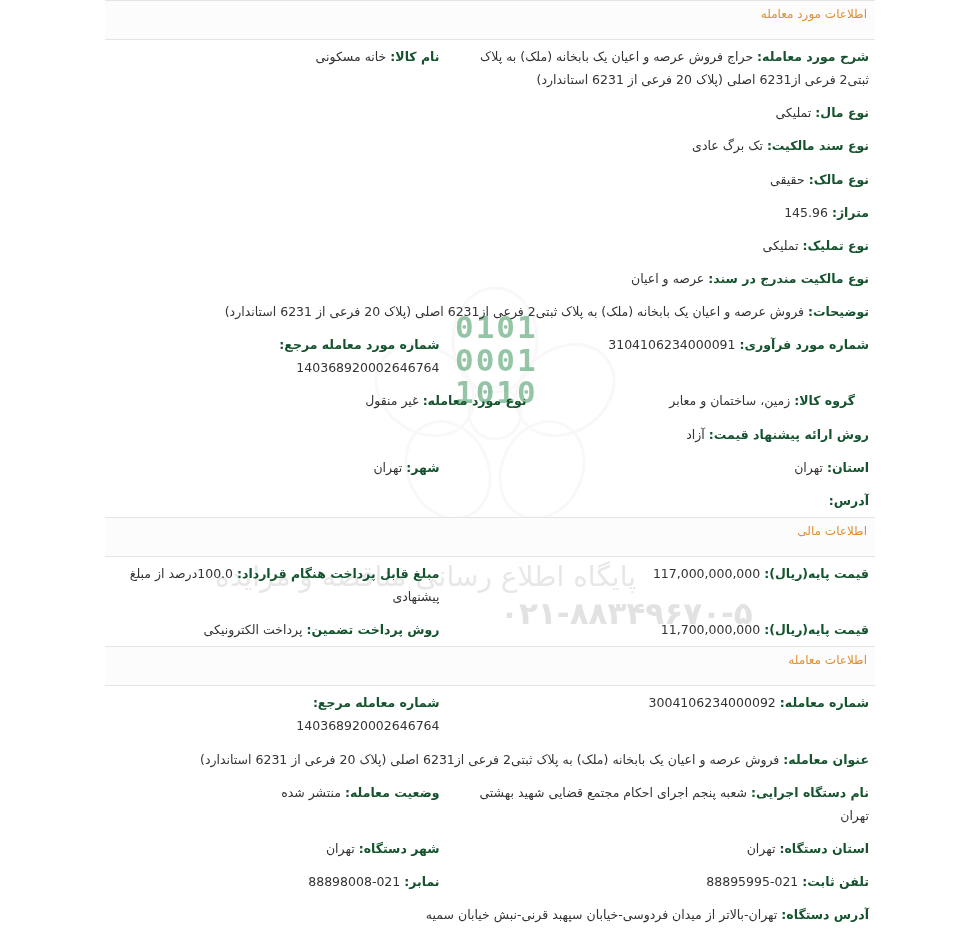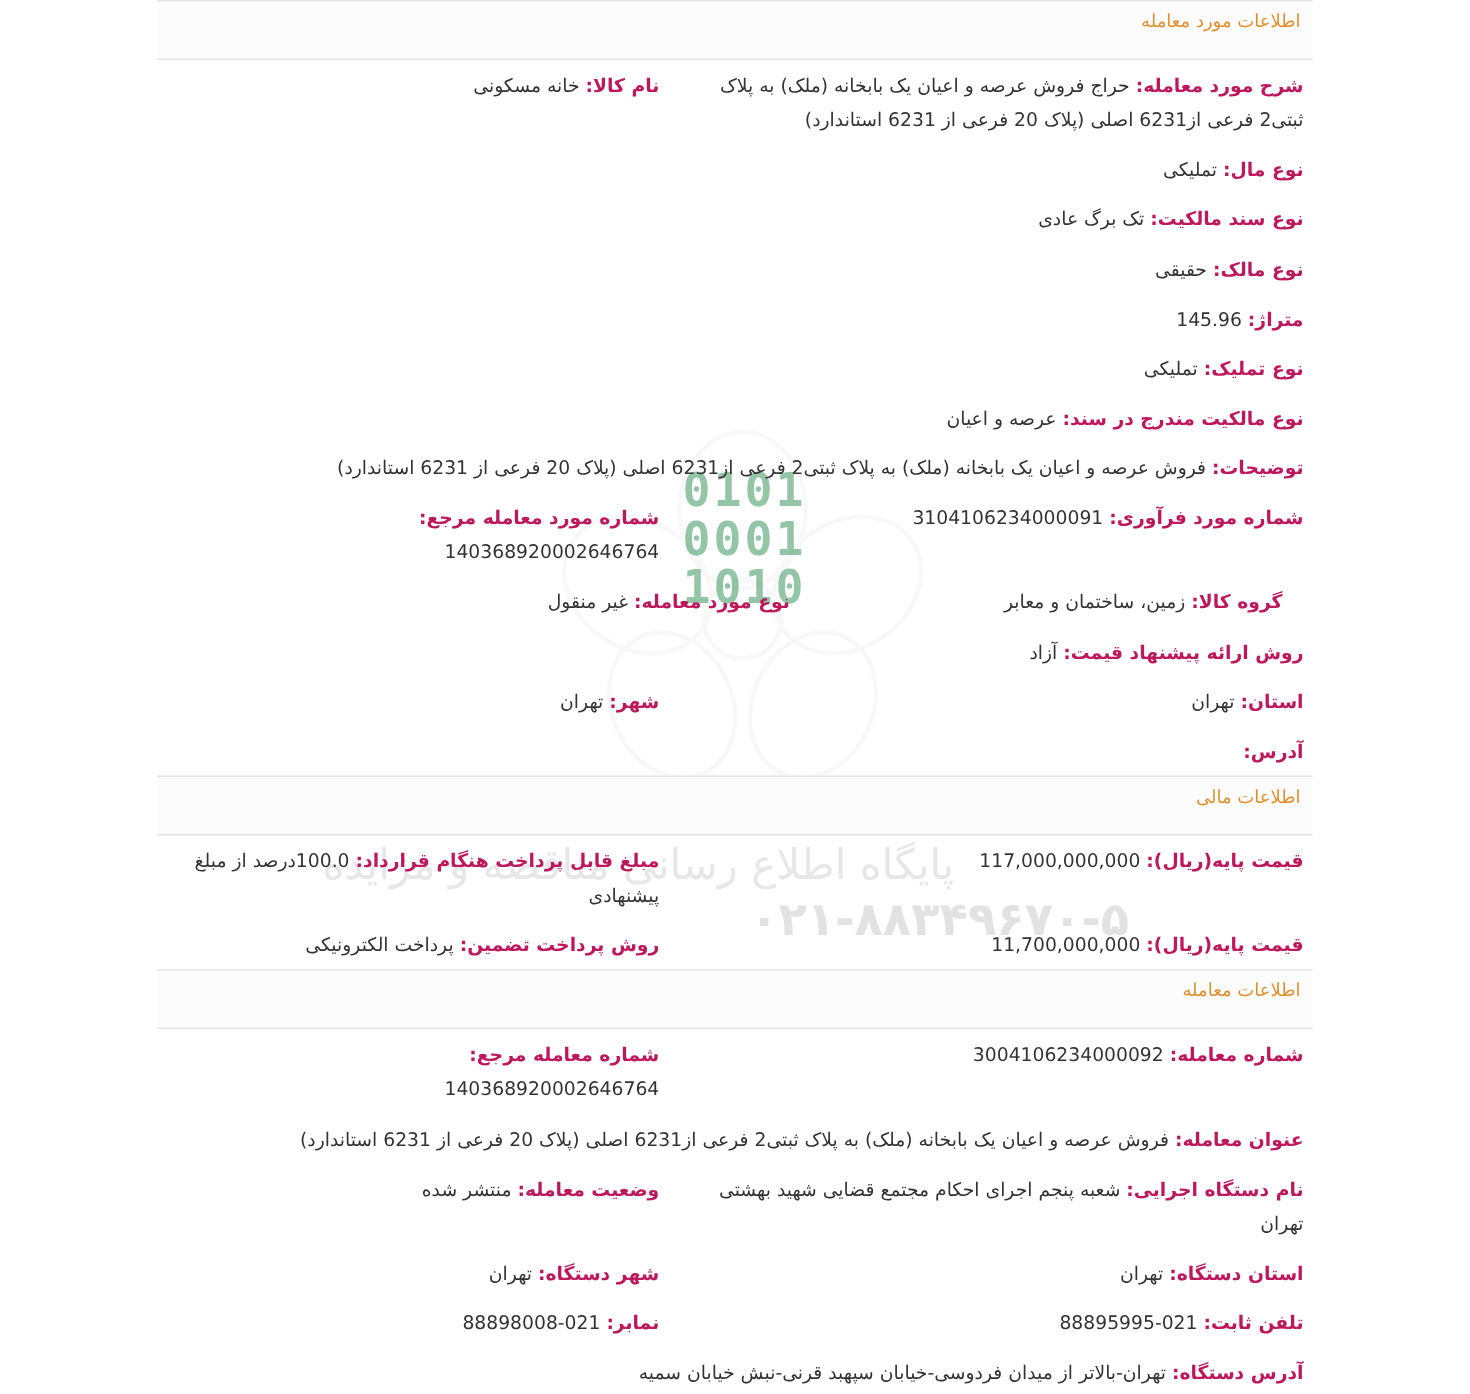--- a/index.html
+++ b/index.html
@@ -108,21 +108,21 @@
   .row {
     display: flex;
     flex-direction: row;
     padding: 5px 6px;
     line-height: 1.85;
   }
   .cell { text-align: right; }
   .cell-right { flex: 1 1 55%; padding-left: 14px; }
   .cell-left  { flex: 1 1 45%; padding-right: 14px; }
   .full { flex: 1 1 100%; }
-  .lbl { font-weight: bold; color: #be185d; }
+  .lbl { font-weight: bold; color: #14532d; }
   .val { color: #333; }
   .ltr-num { direction: ltr; unicode-bidi: embed; display: inline-block; }
 </style>
 </head>
 <body>
 
 <div class="page">
 
   <div class="watermark">
     <svg class="wm-flower" viewBox="0 0 330 250">

